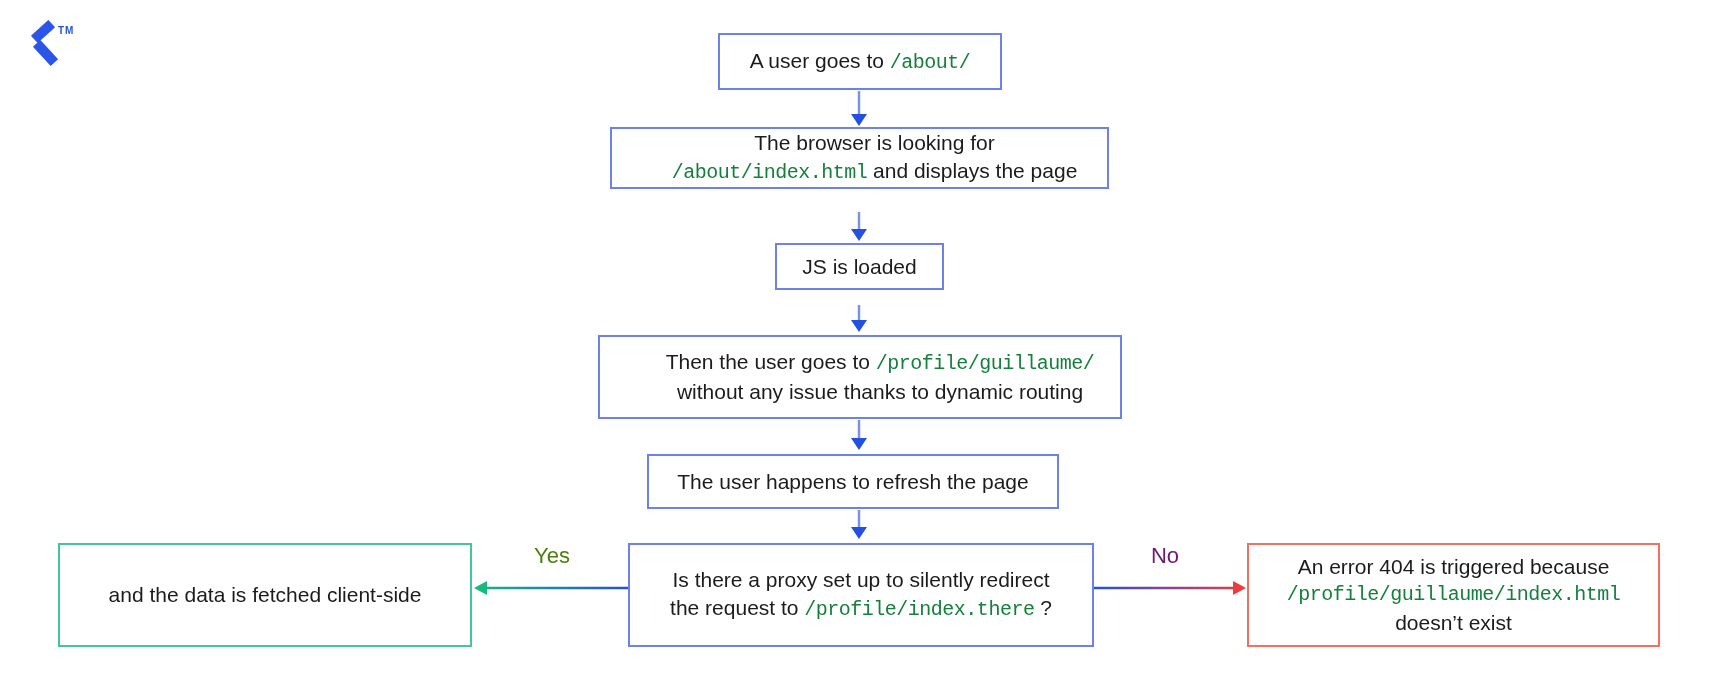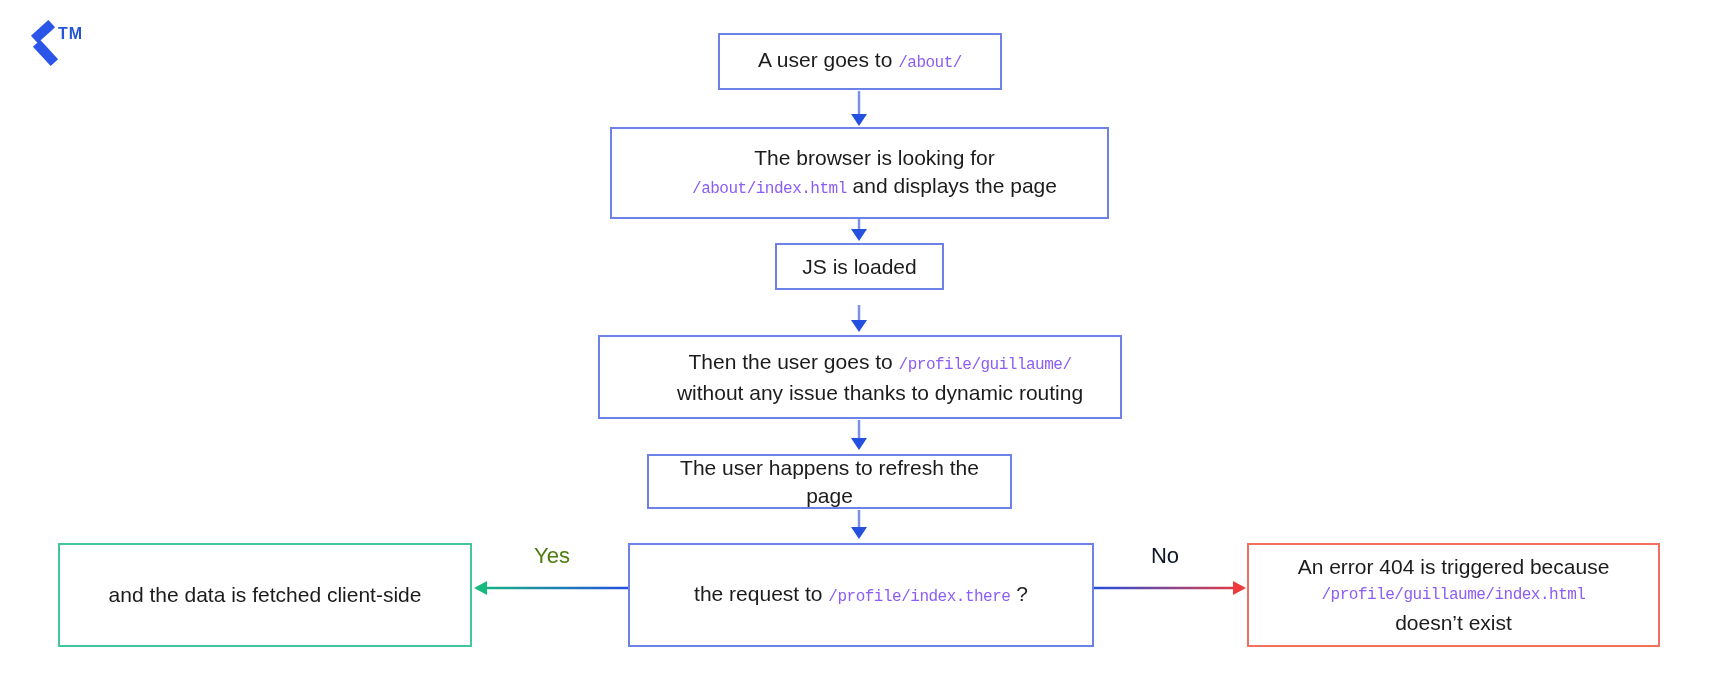--- a/index.html
+++ b/index.html
@@ -10,32 +10,32 @@
   .fbox {
     position:absolute; border:2px solid #6c82e6; background:#ffffff;
     display:flex; flex-direction:column; align-items:center; justify-content:center;
     text-align:center; font-size:21px; line-height:28px; box-sizing:border-box;
     padding:0 8px;
   }
   .fbox.green { border-color:#43c59e; }
   .fbox.red   { border-color:#f3705f; }
   .code {
     font-family:"Liberation Mono","DejaVu Sans Mono",monospace;
-    color:#8b5cf6; font-size:16px; letter-spacing:-0.5px;
+    color:#15803d; font-size:20px; letter-spacing:-0.5px;
   }
   .branch-label {
     position:absolute; font-size:22px; text-align:center; line-height:22px;
     font-weight:400;
   }
   .branch-label.yes { color:#4d7c0f; }
-  .branch-label.no  { color:#0f172a; }
+  .branch-label.no  { color:#701a75; }
   .overlay { position:absolute; left:0; top:0; pointer-events:none; }
   .logo-mark { position:absolute; left:24px; top:20px; }
   .logo-tm {
-    position:absolute; left:58px; top:25px; font-size:16px; letter-spacing:1px;
+    position:absolute; left:58px; top:25px; font-size:10px; letter-spacing:1px;
     color:#2456d8; font-weight:700;
   }
 </style>
 </head>
 <body>
 
 <div class="canvas">
 
   <svg class="logo-mark" width="60" height="60" viewBox="0 0 60 60">
     <line x1="24" y1="7" x2="14" y2="16" stroke="#2b55e8" stroke-width="10" stroke-linecap="square"></line>
@@ -86,43 +86,44 @@
       <polygon points="1233,581 1233,595 1246,588" fill="#ee3b3b"></polygon>
     </g>
   </svg>
 
   <div class="fbox" style="left:718px; top:33px; width:284px; height:57px;">
     <div>
       <span>A user goes to </span><span class="code">/about/</span>
     </div>
   </div>
 
-  <div class="fbox" style="left:610px; top:127px; width:499px; height:92px;padding-left:38px;">
+  <div class="fbox" style="left:610px; top:127px; width:499px; height:62px;padding-left:38px;">
     <div>The browser is looking for</div>
     <div>
       <span class="code">/about/index.html</span><span> and displays the page</span>
     </div>
   </div>
 
   <div class="fbox" style="left:775px; top:243px; width:169px; height:47px;">
     <div>JS is loaded</div>
   </div>
 
   <div class="fbox" style="left:598px; top:335px; width:524px; height:84px;padding-left:48px;">
     <div>
       <span>Then the user goes to </span><span class="code">/profile/guillaume/</span>
     </div>
     <div>without any issue thanks to dynamic routing</div>
   </div>
 
-  <div class="fbox" style="left:647px; top:454px; width:365px; height:55px;">
+  <div class="fbox" style="left:647px; top:454px; width:412px; height:55px;">
     <div>The user happens to refresh the page</div>
   </div>
 
   <div class="fbox" style="left:628px; top:543px; width:466px; height:104px;">
+    <div>Is there a proxy set up to silently redirect</div>
     <div>
       <span>the request to </span><span class="code">/profile/index.there</span><span> ?</span>
     </div>
   </div>
 
   <div class="branch-label yes" style="left:512px; top:545px; width:80px;">Yes</div>
   <div class="branch-label no" style="left:1125px; top:545px; width:80px;">No</div>
 
   <div class="fbox green" style="left:58px; top:543px; width:414px; height:104px;">
     <div>and the data is fetched client-side</div>

